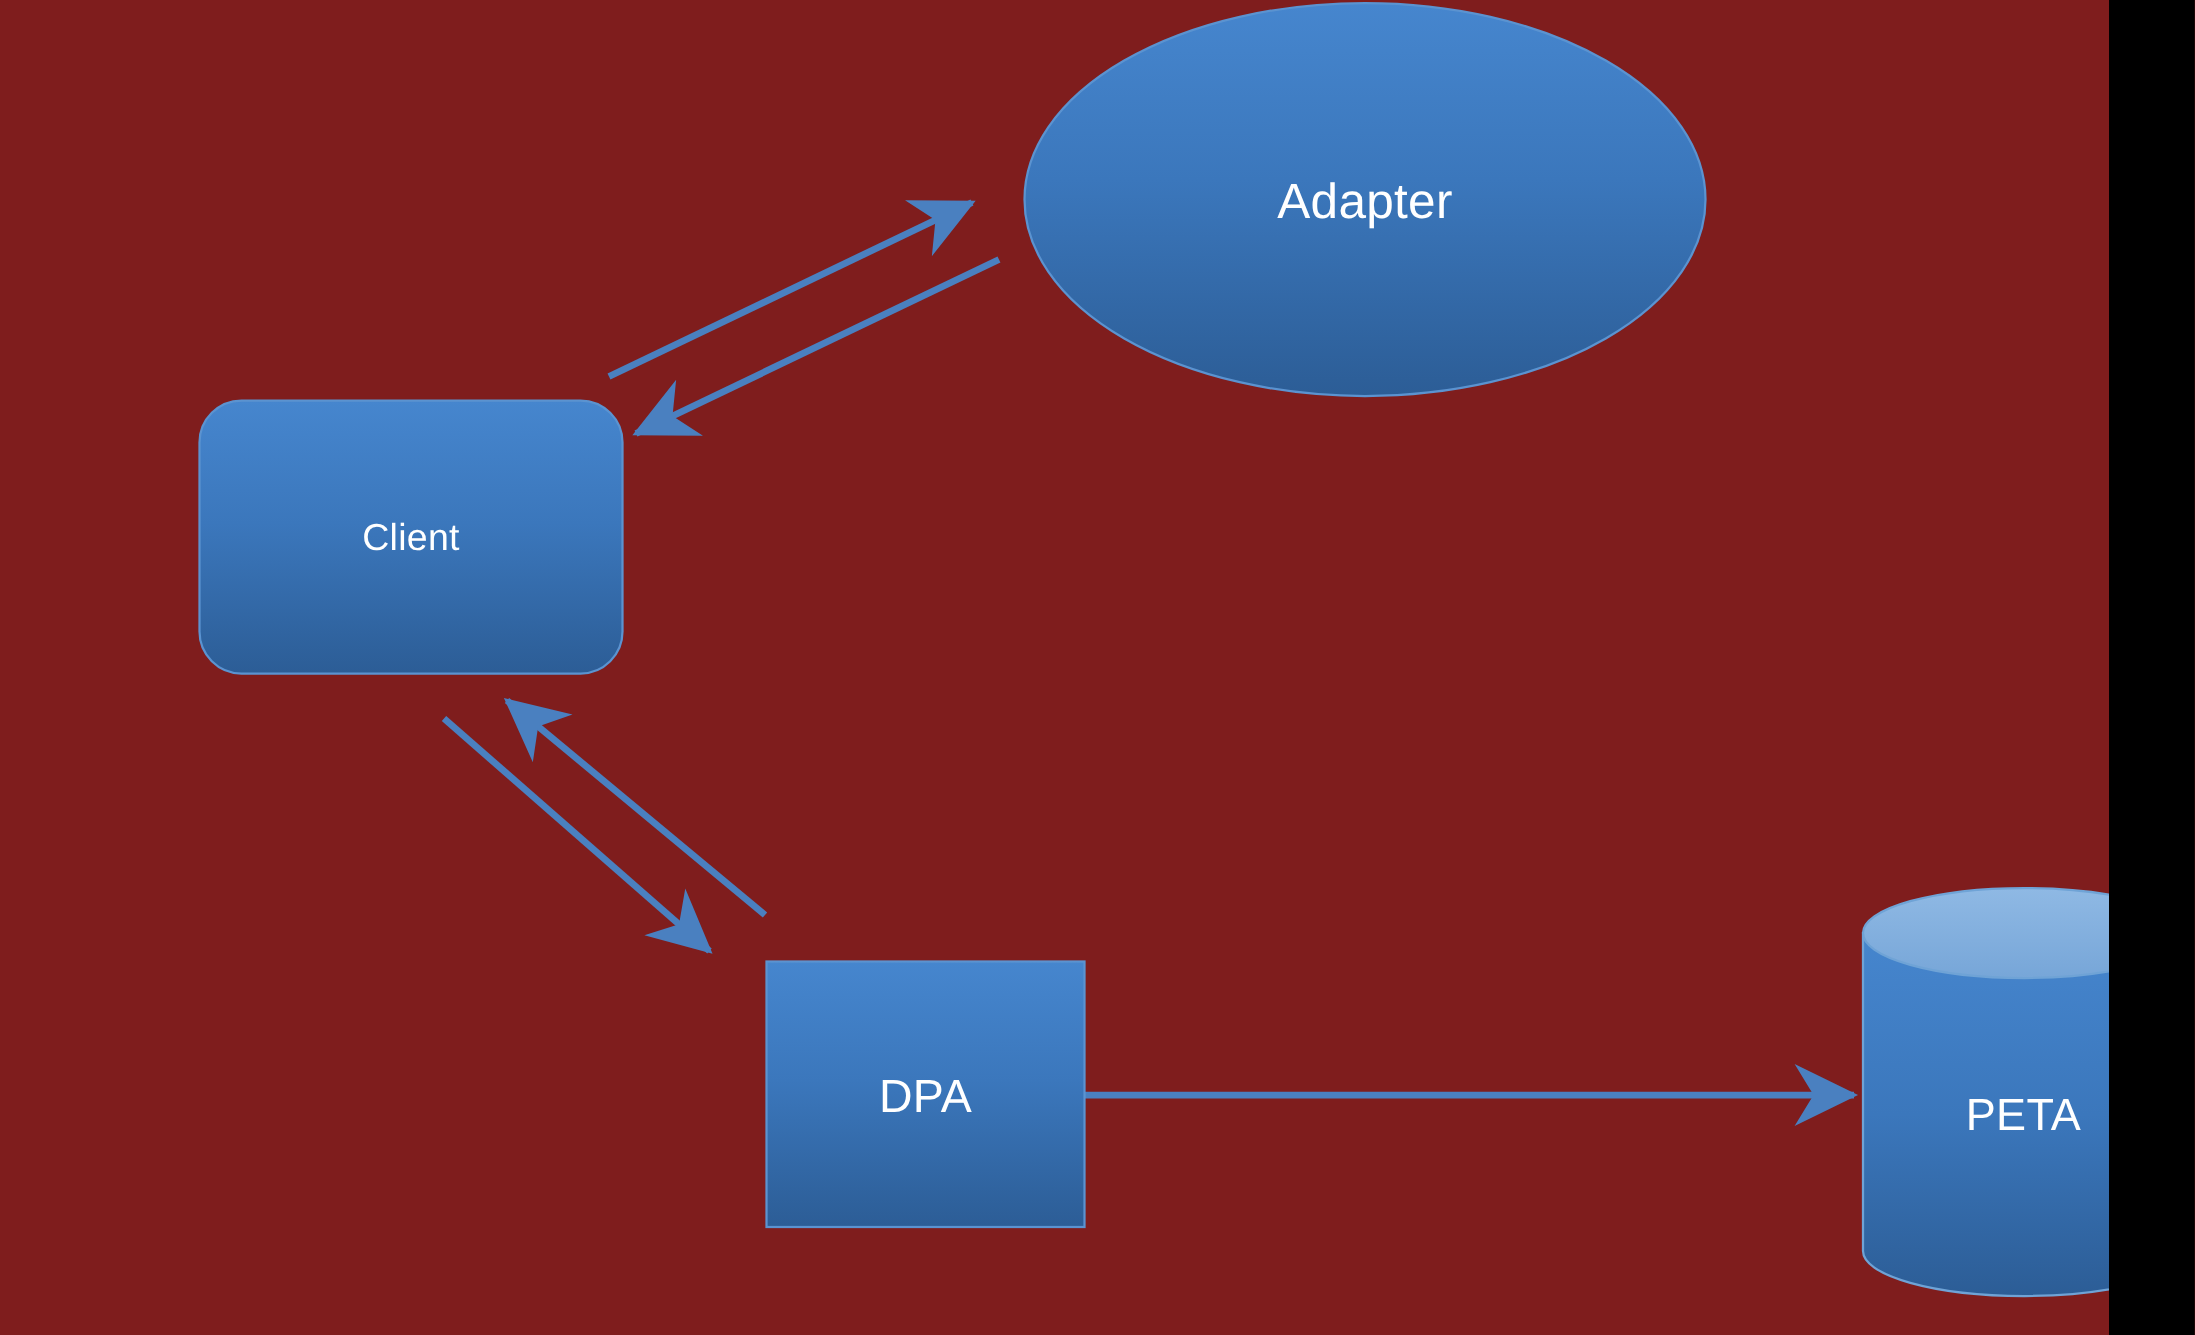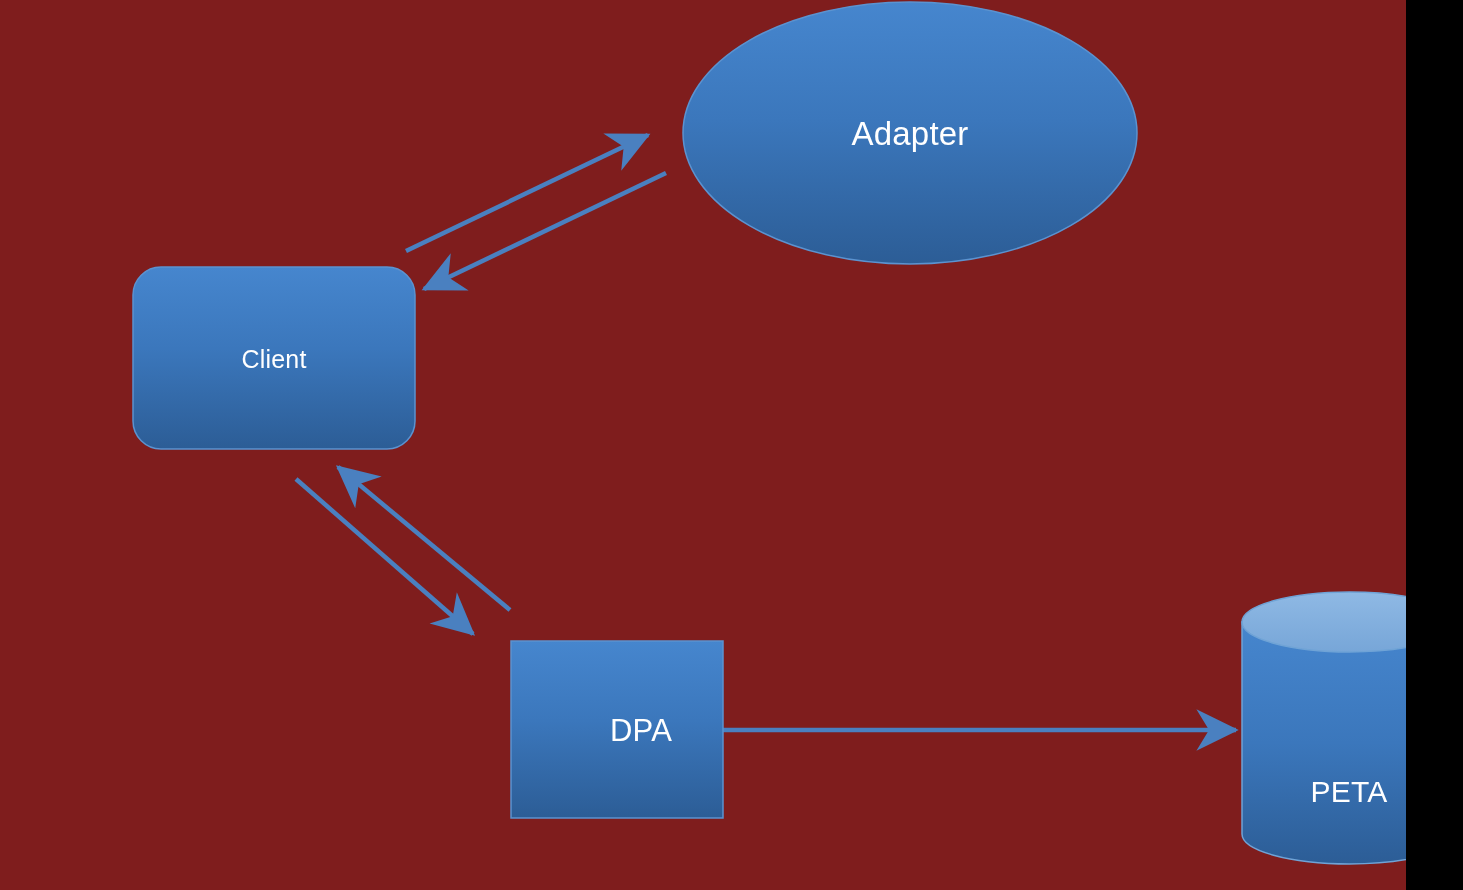--- a/index.html
+++ b/index.html
@@ -29,21 +29,21 @@
     font-family: "Liberation Sans", sans-serif;
     font-weight: 400;
     white-space: nowrap;
     transform: translate(-50%, -50%);
     pointer-events: none;
     letter-spacing: 0.2px;
   }
   #label-adapter { font-size: 33px; }
   #label-client  { font-size: 25px; }
   #label-dpa     { font-size: 31px; }
-  #label-peta    { font-size: 30px; margin-top: 48px; }
+  #label-peta    { font-size: 30px; }
 </style>
 </head>
 <body>
 
 <div id="canvas">
 
   <svg id="diagram-svg" viewBox="0 0 1463 890" xmlns="http://www.w3.org/2000/svg">
     <defs>
       <linearGradient id="gradShape" x1="0" y1="0" x2="0" y2="1">
         <stop offset="0%" stop-color="#4686CE"></stop>
@@ -87,17 +87,17 @@
     <g>
       <path d="M 1242,622 L 1242,834 A 107.5,30 0 0 0 1457,834 L 1457,622 Z" fill="url(#gradCylBody)" stroke="#6FA3D6" stroke-width="1.5"></path>
       <ellipse cx="1349.5" cy="622" rx="107.5" ry="30" fill="url(#gradCylCap)" stroke="#6FA3D6" stroke-width="1.5"></ellipse>
     </g>
   </svg>
 
   <div class="node-label" id="label-adapter" style="left:910px; top:134px;">Adapter</div>
 
   <div class="node-label" id="label-client" style="left:274px; top:359px;">Client</div>
 
-  <div class="node-label" id="label-dpa" style="left:617px; top:731px;margin-left:24px;">DPA</div>
+  <div class="node-label" id="label-dpa" style="left:617px; top:731px;">DPA</div>
 
   <div class="node-label" id="label-peta" style="left:1349px; top:744px;">PETA</div>
 
 </div>
 
 </body></html>

